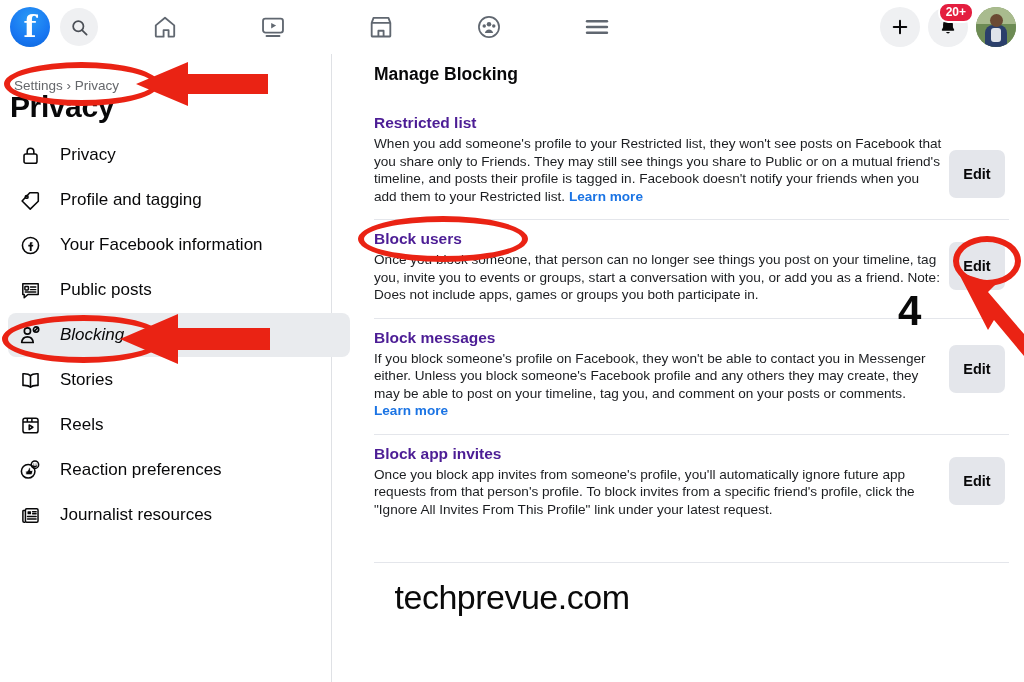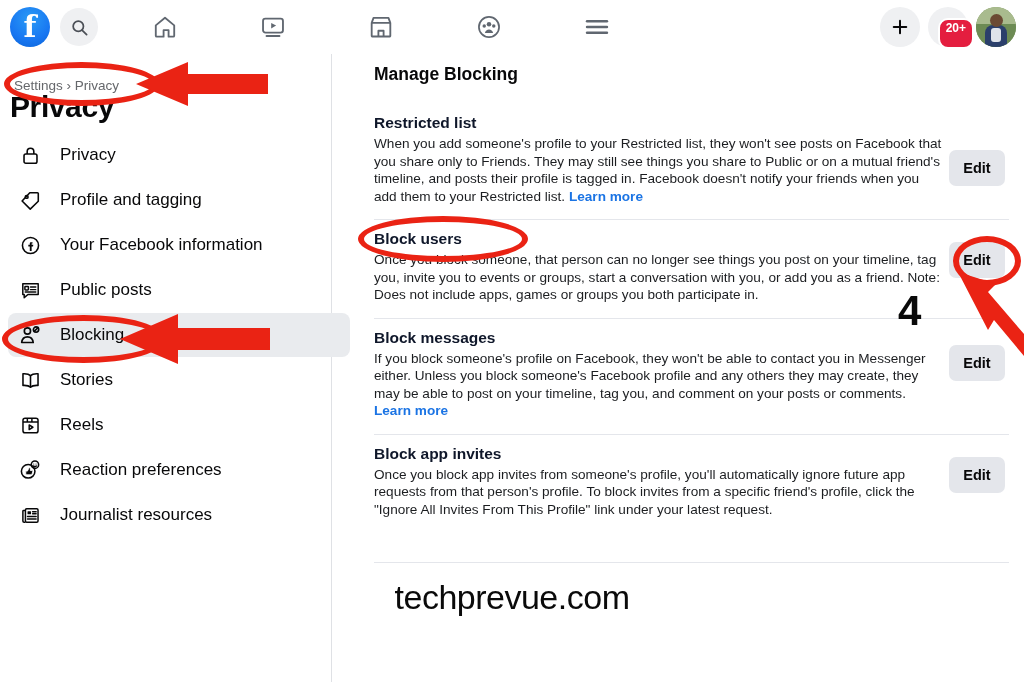--- a/index.html
+++ b/index.html
@@ -47,24 +47,23 @@
   }
   .circ-btn {
     width: 40px; height: 40px; border-radius: 50%;
     background: #eff0f2; display: flex; align-items: center; justify-content: center;
     position: relative; flex: none;
   }
   .badge {
     position: absolute; top: -5px; right: -6px;
     background: #e41e3f; color: #fff;
     font-size: 12px; font-weight: bold;
-    border-radius: 10px; padding: 1px 6px 12px;
+    border-radius: 10px; padding: 1px 6px 2px;
     line-height: 14px; border: 2px solid #fff;
     font-family: "Liberation Sans", sans-serif;
-    margin-top: 16px;
   }
   .avatar {
     width: 40px; height: 40px; border-radius: 50%;
     overflow: hidden; position: relative; flex: none;
     background: #7a9a5e;
   }
   .avatar .sky { position:absolute; left:0; top:0; width:100%; height:42%; background:#a9bb8e; }
   .avatar .grnd { position:absolute; left:0; bottom:0; width:100%; height:58%; background:#6d8b54; }
   .avatar .head { position:absolute; left:50%; top:17%; width:13px; height:13px; margin-left:-6.5px; border-radius:50%; background:#6b4a33; }
   .avatar .body { position:absolute; left:50%; top:44%; width:22px; height:24px; margin-left:-11px; border-radius:8px 8px 3px 3px; background:#2b3f6b; }
@@ -84,48 +83,48 @@
     position: absolute; left: 10px; top: 36px;
     font-size: 30px; font-weight: bold; color: #080809;
     letter-spacing: -0.4px;
   }
   .nav-list { position: absolute; left: 0; top: 78px; width: 358px; }
   .nav-item {
     display: flex; align-items: center;
     height: 44px; margin: 1px 8px; padding-left: 8px;
     border-radius: 8px; gap: 16px;
   }
-  .nav-item.active { background: #e9ebee; }
+  .nav-item.active { background: #e9ebee; font-style: italic; }
   .nav-ic { width: 28px; height: 28px; flex: none; display: flex; align-items: center; justify-content: center; }
   .nav-label { font-size: 17px; color: #080809; font-weight: 500; white-space: nowrap; }
 
   
   .main {
     position: absolute; left: 359px; top: 54px;
     width: 665px; height: 628px; background: #fff;
   }
   .main-title {
     position: absolute; left: 15px; top: 10px;
     font-size: 17.5px; font-weight: bold; color: #080809;
   }
   .sections { position: absolute; left: 15px; top: 50px; width: 635px; }
   .section { position: relative; padding: 10px 0 14px 0; }
   .section + .section { border-top: 1px solid #e4e6eb; }
   .sec-head {
-    font-size: 15.5px; font-weight: bold; color: #0f172a;
+    font-size: 15.5px; font-weight: bold; color: #4c1d95;
     margin-bottom: 3px;
   }
   .sec-body {
     font-size: 13.6px; color: #1c1e21; line-height: 17.5px;
     width: 570px;
   }
   .sec-body .lnk { color: #1b74e4; font-weight: bold; }
   .edit-btn {
     position: absolute; right: 4px;
-    width: 56px; height: 36px; border: none;
+    width: 56px; height: 48px; border: none;
     background: #e4e6eb; border-radius: 7px;
     font-family: "Liberation Sans", sans-serif;
     font-size: 14.5px; font-weight: bold; color: #080809;
     cursor: pointer;
   }
   .eb1 { top: 46px; } .eb2 { top: 22px; } .eb3 { top: 26px; } .eb4 { top: 22px; }
   .bottom-rule { position: absolute; left: 15px; top: 508px; width: 635px; height: 1px; background: #e4e6eb; }
 
   
   .watermark {

